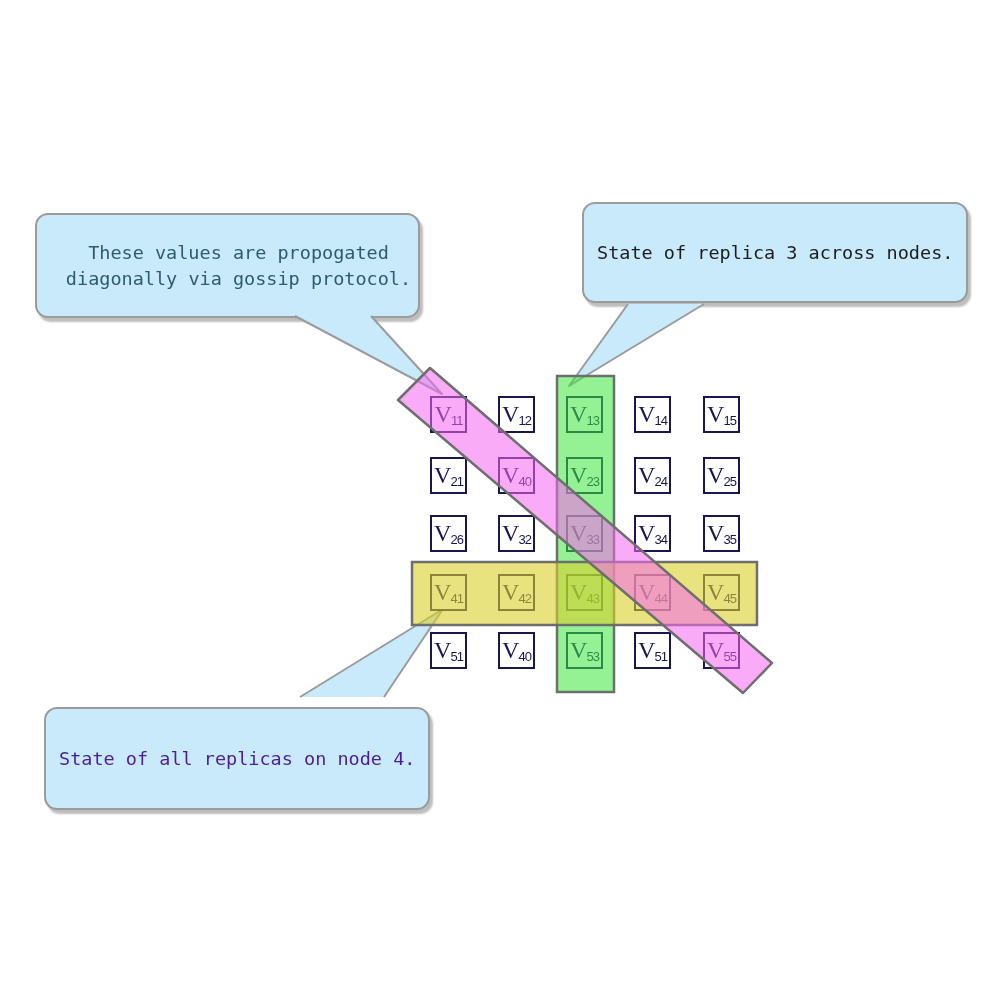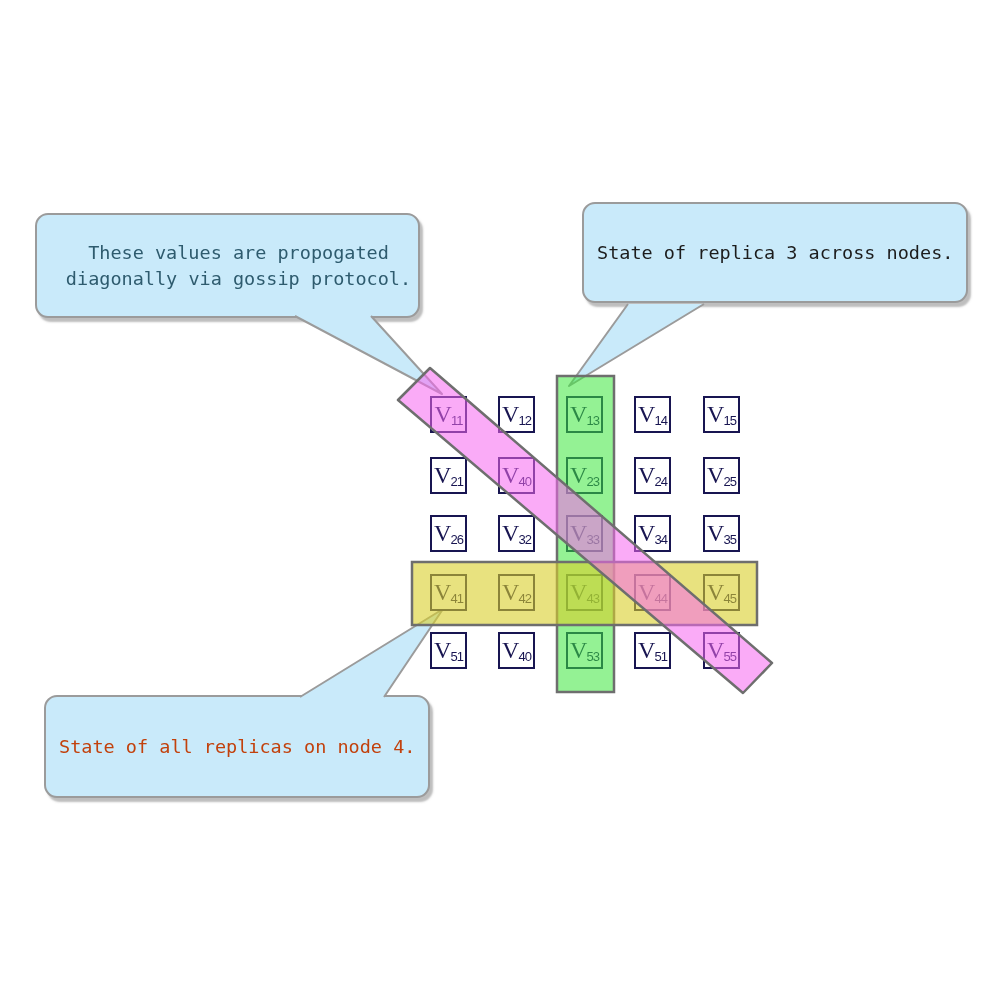--- a/index.html
+++ b/index.html
@@ -30,21 +30,21 @@
 
   <div class="callout callout-tl" style="background: rgb(201, 234, 250); border-color: rgb(155, 155, 155); color: rgb(46, 91, 110); text-align: center;">
     <div>These values are propogated</div>
     <div>diagonally via gossip protocol.</div>
   </div>
 
   <div class="callout callout-tr" style="background: rgb(201, 234, 250); border-color: rgb(155, 155, 155); color: rgb(28, 28, 28);">
     <div>State of replica 3 across nodes.</div>
   </div>
 
-  <div class="callout callout-bl" style="background: rgb(201, 234, 250); border-color: rgb(155, 155, 155); color: #c2410c;">
+  <div class="callout callout-bl" style="background: rgb(201, 234, 250); border-color: rgb(155, 155, 155); color: #4c1d95; margin-top: 12px;">
     <div>State of all replicas on node 4.</div>
   </div>
 
   <svg class="layer under" width="1000" height="1000">
     <path d="M295,316 L442,394 L371,316" stroke-width="2" stroke-linejoin="round" fill="#c9eafa" stroke="#9b9b9b"></path>
     <path d="M628,304 L569,386 L704,304" stroke-width="2" stroke-linejoin="round" fill="#c9eafa" stroke="#9b9b9b"></path>
     <path d="M300,697 L443,609 L384,697" stroke-width="2" stroke-linejoin="round" fill="#c9eafa" stroke="#9b9b9b"></path>
   </svg>
 
   <div class="grid-layer">

